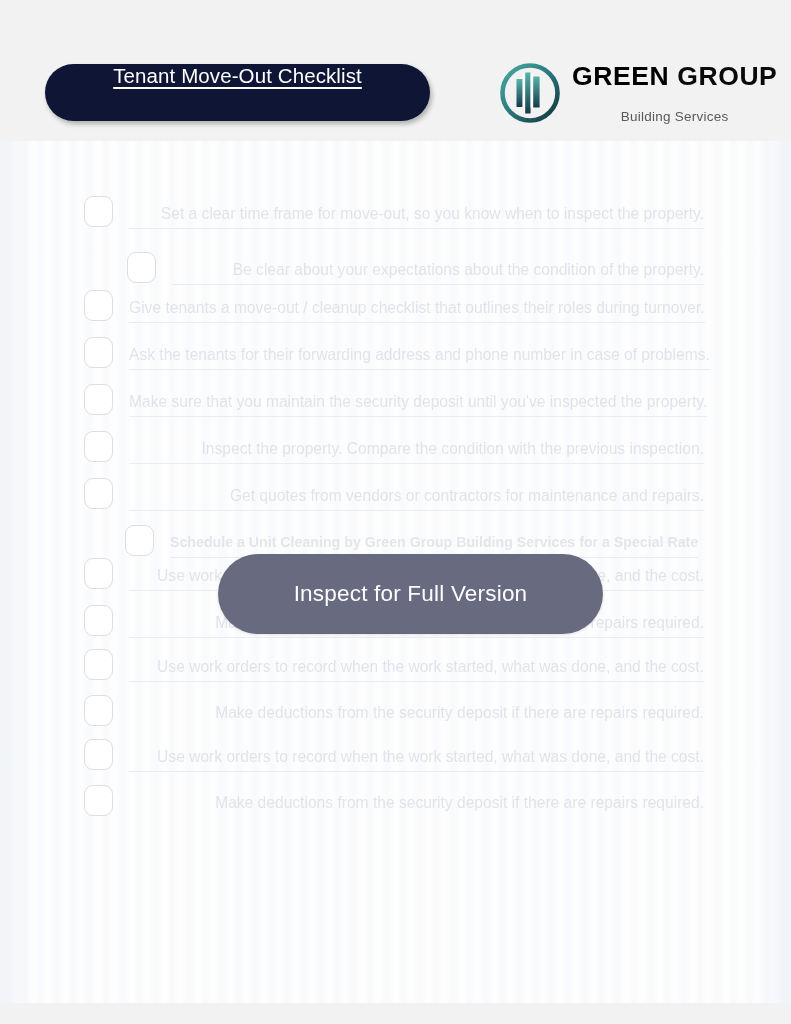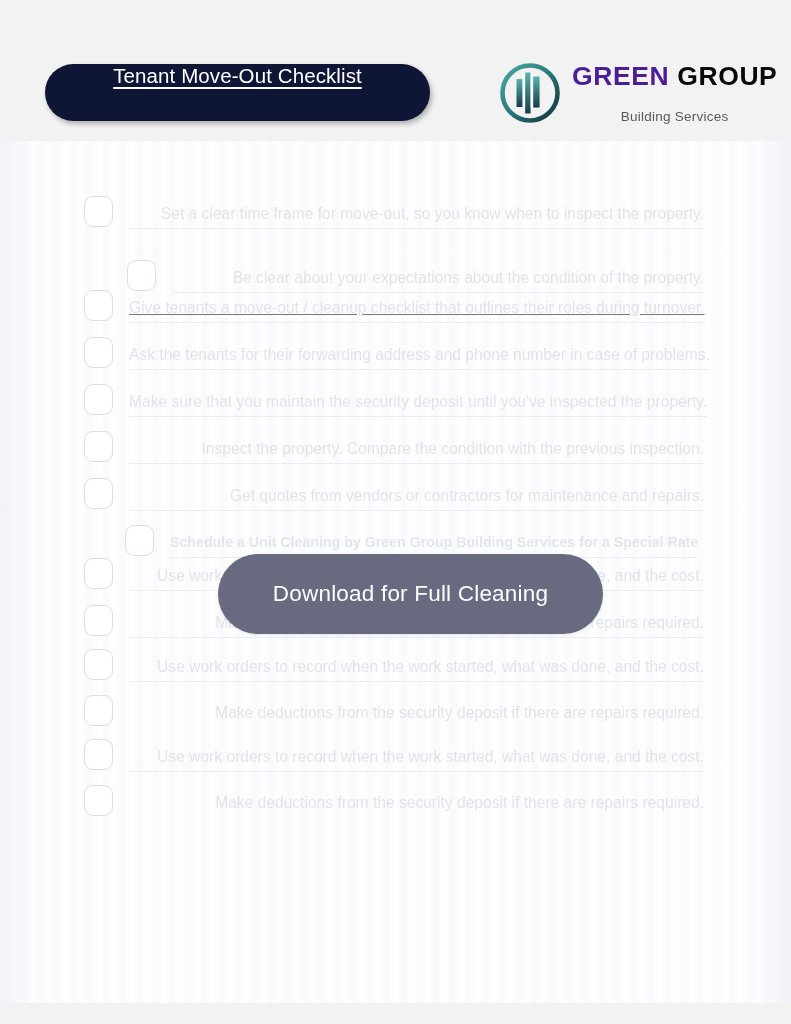--- a/index.html
+++ b/index.html
@@ -79,21 +79,21 @@
     padding-top: 2px;
   }
 
   .brand-name {
     font-size: 26.5px;
     font-weight: 700;
     letter-spacing: 0.6px;
     line-height: 1.05;
     white-space: nowrap;
   }
-  .brand-name .w1 { color: #4c1d95; }
+  .brand-name .w1 { color: #000000; }
   .brand-name .w2 { color: #0a0a0a; }
 
   .brand-tag {
     font-size: 13.5px;
     color: #58595b;
     letter-spacing: 0.25px;
     line-height: 1.2;
     margin-top: 18px;
     white-space: nowrap;
   }
@@ -287,28 +287,28 @@
     <div class="sheet-edges"></div>
 
     <div class="checklist" id="checklist">
         <div class="row" style="top: 48px;">
           <div class="check-box"></div>
           <div class="row-body">
             <div class="row-text">Set a clear time frame for move-out, so you know when to inspect the property.</div>
             <div class="row-rule"></div>
           </div>
         </div>
-        <div class="row" style="top: 112px; padding-left: 43px;">
+        <div class="row" style="top: 104px; padding-left: 43px;">
           <div class="check-box"></div>
           <div class="row-body">
             <div class="row-text">Be clear about your expectations about the condition of the property.</div>
             <div class="row-rule"></div>
           </div>
         </div>
-        <div class="row" style="top: 142px; text-decoration: underline;">
+        <div class="row" style="top: 142px;">
           <div class="check-box"></div>
           <div class="row-body">
             <div class="row-text">Give tenants a move-out / cleanup checklist that outlines their roles during turnover.</div>
             <div class="row-rule"></div>
           </div>
         </div>
         <div class="row" style="top: 189px;">
           <div class="check-box"></div>
           <div class="row-body">
             <div class="row-text">Ask the tenants for their forwarding address and phone number in case of problems.</div>
@@ -381,19 +381,19 @@
         <div class="row no-rule" style="top: 637px;">
           <div class="check-box"></div>
           <div class="row-body">
             <div class="row-text">Make deductions from the security deposit if there are repairs required.</div>
             <div class="row-rule"></div>
           </div>
         </div>
       </div>
 
     <button class="cta">
-      <span class="cta-label">Download for Full Cleaning</span>
+      <span class="cta-label">Inspect for Full Version</span>
     </button>
   </div>
 
   <div class="footer-strip"></div>
 
 </div>
 
 </body></html>

